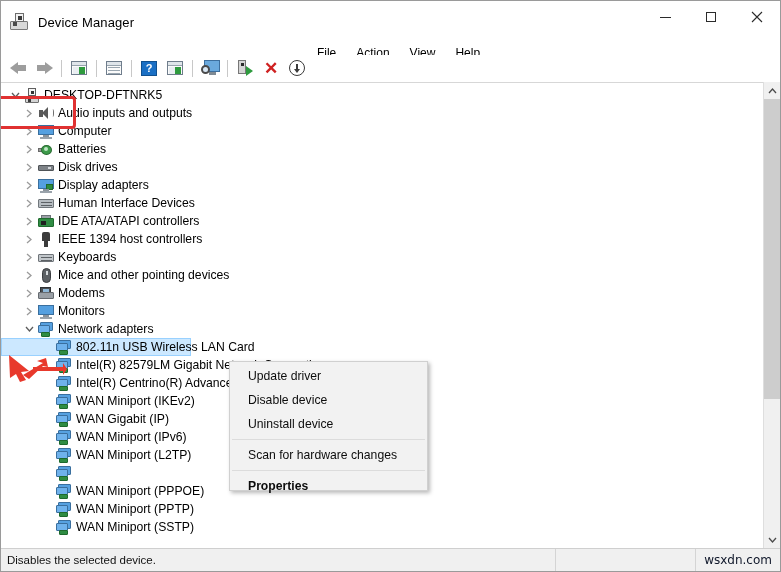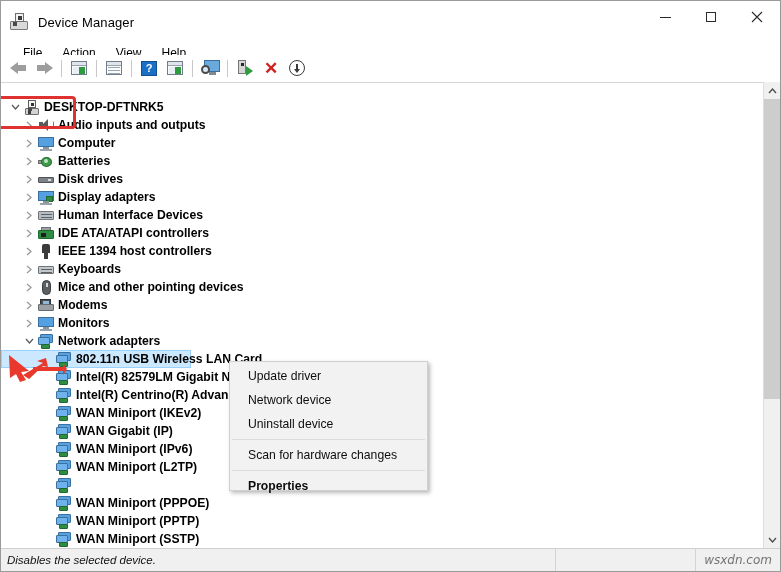--- a/index.html
+++ b/index.html
@@ -77,21 +77,22 @@
     border: 1px solid #2b2b2b; background: transparent;
   }
   .wc-close svg { display: block; }
 
   
   .menubar {
     position: absolute; left: 0; top: 42px;
     width: 779px; height: 20px;
     background: #ffffff;
     display: flex; align-items: center;
-    padding-left: 14px;
+    padding-left: 20px;
+    justify-content: center;
   }
   .menubar .mi {
     font-size: 12px; color: #000;
     padding: 1px 10px 2px 8px;
     margin-right: 2px;
     cursor: default;
   }
 
   
   .toolbar {
@@ -229,23 +230,22 @@
 
   
   .treepane {
     position: absolute; left: 0; top: 81px;
     width: 779px; height: 466px;
     background: #ffffff;
     border-top: 1px solid #d7d7d7;
     overflow: hidden;
   }
   .tree {
-    position: absolute; left: 0; top: 15px;
+    position: absolute; left: 0; top: 3px;
     width: 755px;
-    font-weight: bold;
   }
   .trow {
     position: relative;
     height: 18px;
     display: flex; align-items: center;
     white-space: nowrap;
     font-size: 12.2px;
     color: #000;
   }
   .trow .chev {
@@ -396,26 +396,25 @@
     width: 779px; height: 23px;
     background: #f0f0f0;
     border-top: 1px solid #cfcfcf;
     display: flex; align-items: center;
     font-size: 11.5px; color: #111;
   }
   .sb-seg {
     height: 23px;
     display: flex; align-items: center;
     padding-left: 6px;
-    font-style: italic;
   }
   .sb-1 { width: 555px; border-right: 1px solid #d4d4d4; }
   .sb-2 { width: 140px; border-right: 1px solid #d4d4d4; }
   .sb-3 { flex: 1; justify-content: flex-end; padding-right: 8px;
-          font-family: "DejaVu Sans", sans-serif; font-size: 12px; color: #737373; }
+          font-family: "DejaVu Sans", sans-serif; font-size: 12px; color: #0f172a; }
 </style>
 </head>
 <body>
 
 <div id="app">
 
   <div class="titlebar">
     <div class="title-icon">
       <div class="ti-body">
           <div class="ti-dot"></div>
@@ -834,21 +833,21 @@
     <div class="vs-thumb"></div>
     <div class="vs-btn bottom">
       <svg width="9" height="6" viewBox="0 0 9 6">
         <path d="M1 1 L4.5 5 L8 1" stroke="#4a4a4a" stroke-width="1.3" fill="none"></path>
       </svg>
     </div>
   </div>
 
   <div class="ctxmenu" id="ctx-root">
       <div class="ctx-item">Update driver</div>
-      <div class="ctx-item">Network device</div>
+      <div class="ctx-item">Disable device</div>
       <div class="ctx-item">Uninstall device</div>
       <div class="ctx-sep"></div>
       <div class="ctx-item">Scan for hardware changes</div>
       <div class="ctx-sep"></div>
       <div class="ctx-item bold">Properties</div>
     </div>
   <div class="ctx-highlight" id="ctx-hl" style="border-color: rgb(224, 49, 49);"></div>
 
   <div class="redarrows">
     <svg width="60" height="34" viewBox="0 0 60 34">

